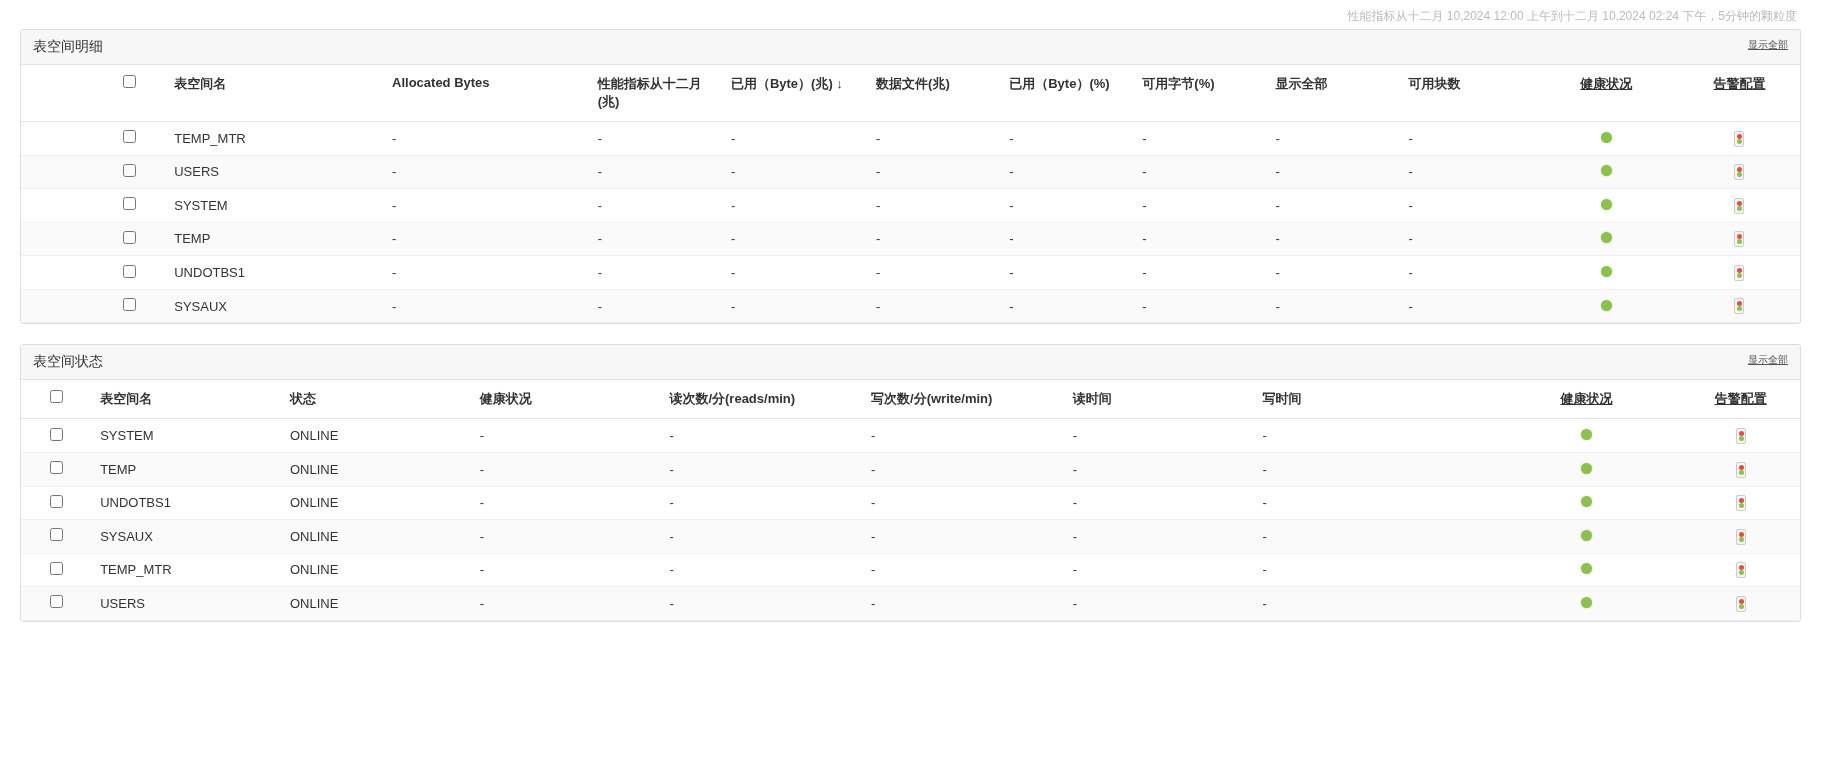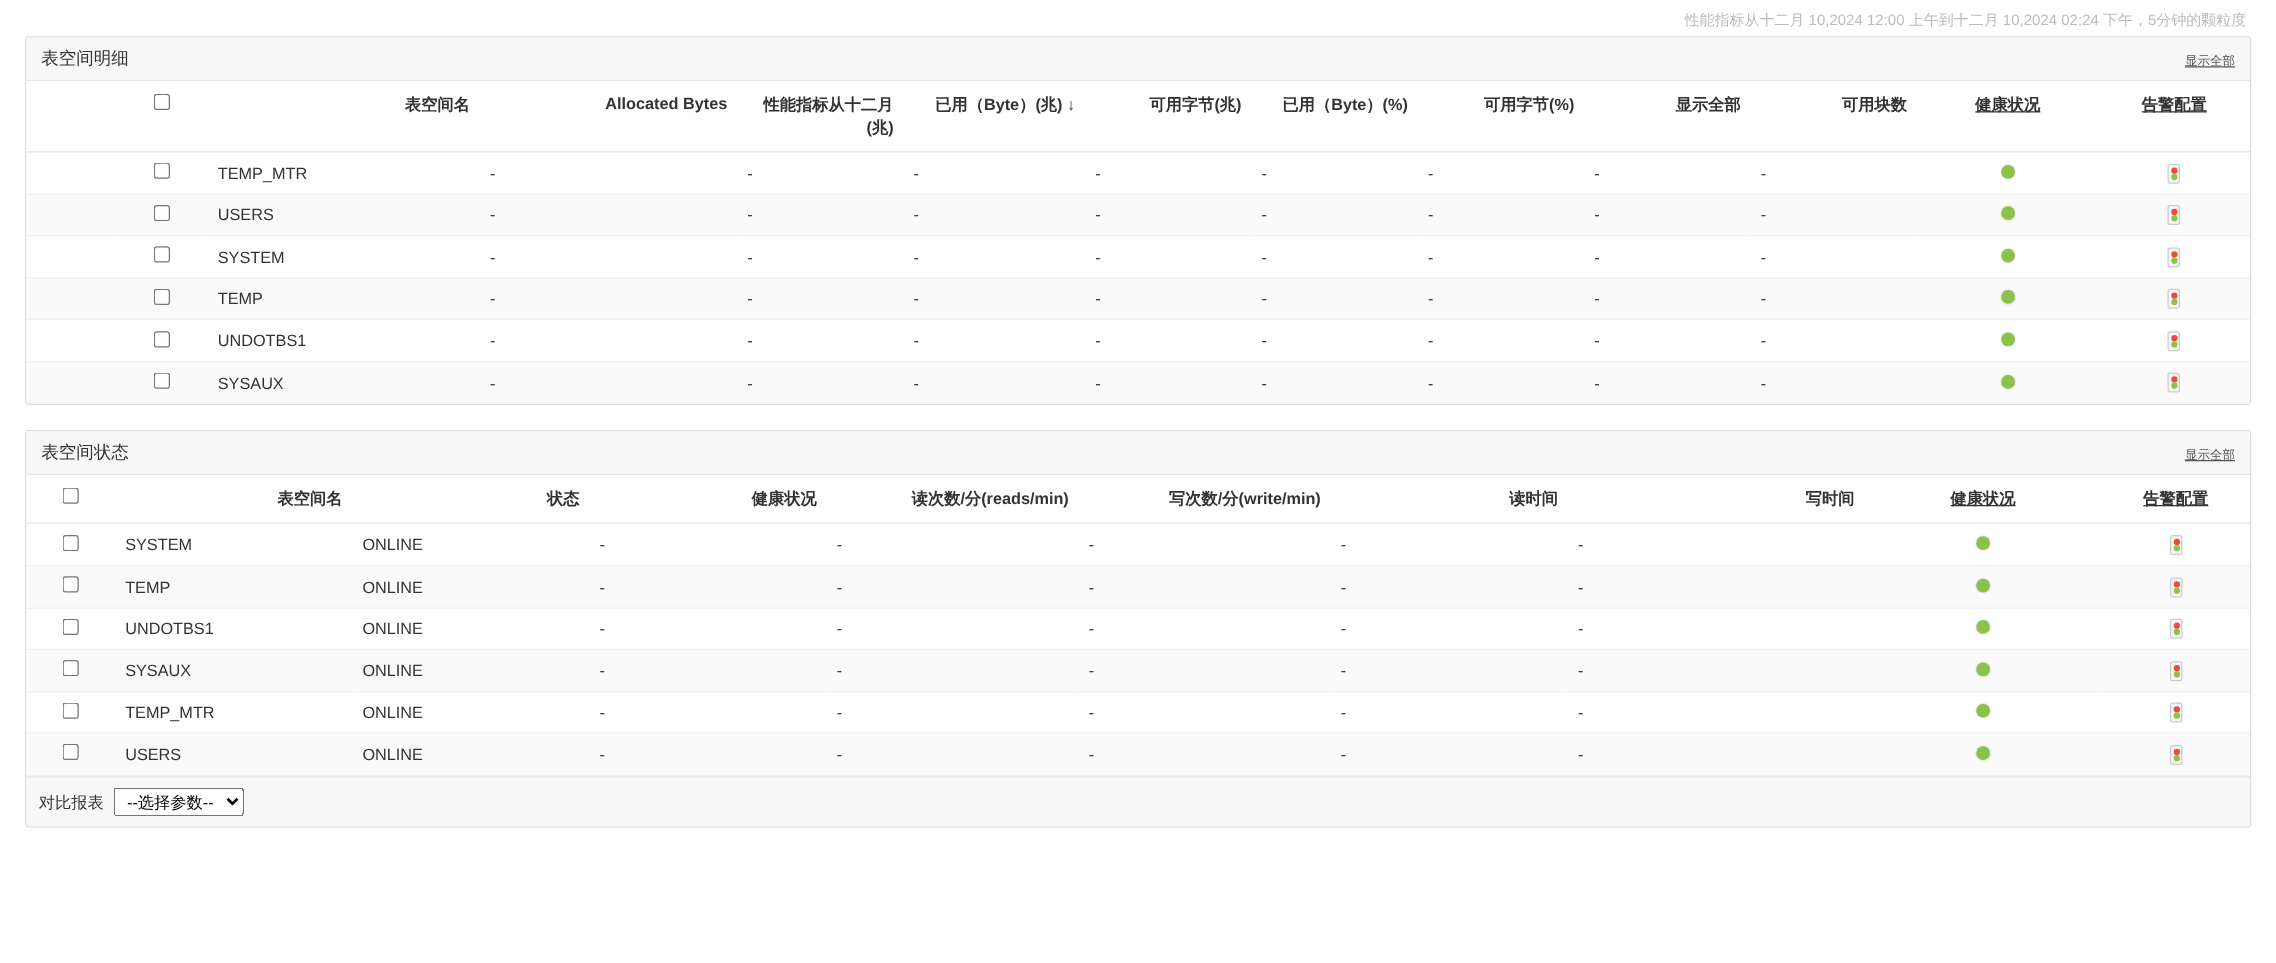--- a/index.html
+++ b/index.html
@@ -19,41 +19,41 @@
 }
 .panel {
   border: 1px solid #ddd;
   border-radius: 3px;
   margin-bottom: 20px;
   background: #fff;
 }
 .panel-header {
   display: flex;
   justify-content: space-between;
-  align-items: flex-end;
+  align-items: flex-start;
   padding: 8px 12px;
   background: #f7f7f7;
   border-bottom: 1px solid #e5e5e5;
 }
 .panel-title {
   font-size: 14px;
   color: #333;
 }
 .show-all {
   font-size: 10px;
   color: #555;
   text-decoration: underline;
   cursor: pointer;
 }
 table {
   width: 100%;
   border-collapse: collapse;
 }
 thead th {
-  text-align: right;
+  text-align: left;
   font-weight: bold;
   font-size: 13px;
   padding: 10px 8px;
   color: #333;
   border-bottom: 1px solid #e5e5e5;
   background: #fff;
   vertical-align: top;
 }
 tbody td {
   padding: 8px 8px;
@@ -142,21 +142,21 @@
         <col style="width:100px">
     </colgroup>
     <thead>
       <tr>
         <th class="checkbox-col"></th>
         <th class="checkbox-col"><input type="checkbox" style=""></th>
         <th>表空间名</th>
         <th>Allocated Bytes</th>
         <th>性能指标从十二月(兆)</th>
         <th><span>已用（Byte）(兆)</span> <span class="sort-ind">↓</span></th>
-        <th>可用字节(兆)</th>
+        <th>数据文件(兆)</th>
         <th>已用（Byte）(%)</th>
         <th>可用字节(%)</th>
         <th>显示全部</th>
         <th>可用块数</th>
         <th class="health-col">健康状况</th>
         <th class="alarm-col">告警配置</th>
       </tr>
     </thead>
     <tbody id="p1-body">
         <tr>
@@ -353,19 +353,13 @@
           <td>-</td>
           <td>-</td>
           <td>-</td>
           <td>-</td>
           <td>-</td>
           <td class="health-col"><span class="health-dot"></span></td>
           <td class="alarm-col"><span class="traffic-icon"></span></td>
         </tr>
       </tbody>
   </table>
-  <div class="panel-footer">
-    <span>对比报表</span>
-    <select>
-      <option>--选择参数--</option>
-    </select>
-  </div>
 </div>
 
 </body></html>

